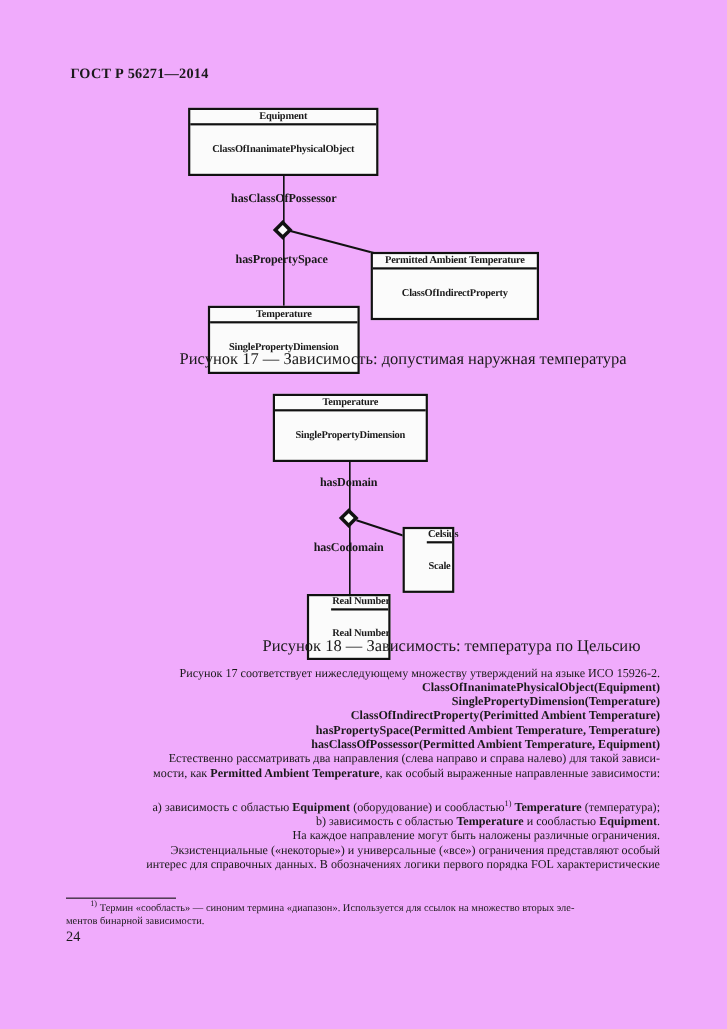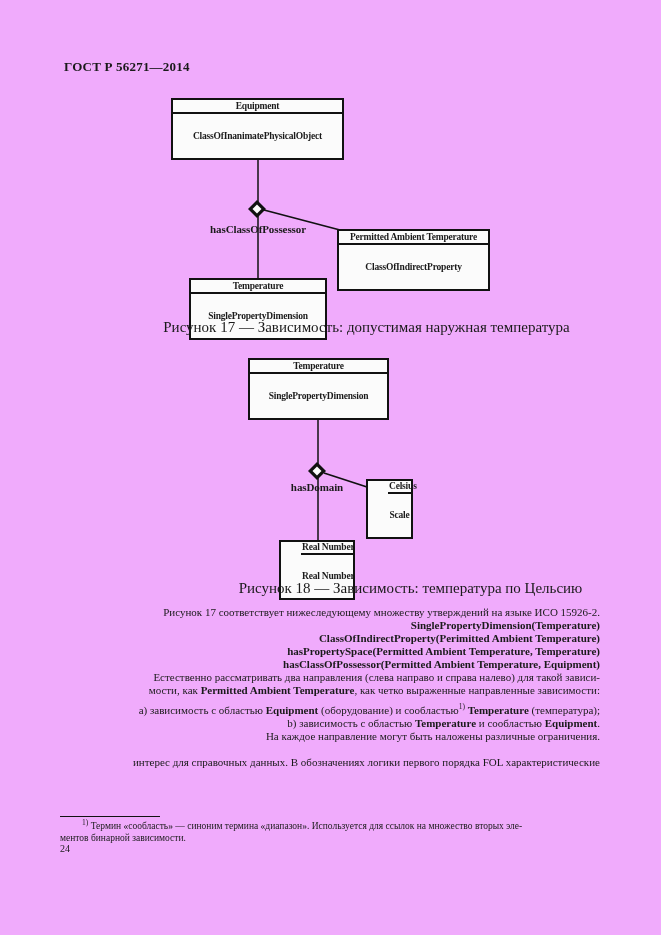--- a/index.html
+++ b/index.html
@@ -12,32 +12,32 @@
   .box{
     position:absolute;z-index:2;border:2px solid #111;background:#fbfbfb;
     box-sizing:border-box;text-align:center;font-weight:bold;
     font-size:9.5px;letter-spacing:-0.2px;white-space:nowrap;
   }
   .box .r1{line-height:12px;padding:0 1px;}
   .box .r2{border-top:2px solid #111;line-height:12px;padding:16px 1px;}
   .box.small .r1,.box.small .r2{line-height:11px;margin-left:20px;}
   .rel{
     position:absolute;z-index:2;font-weight:bold;font-size:11px;
-    transform:translateX(-50%);white-space:nowrap;letter-spacing:-0.1px;margin-top:48px;
+    transform:translateX(-50%);white-space:nowrap;letter-spacing:-0.1px;
   }
   .caption{position:absolute;left:0;width:661px;text-align:center;font-size:15px;z-index:2;margin-left:36px;}
   .bodytext{position:absolute;left:60px;top:606px;width:540px;font-size:11px;line-height:13px;z-index:2;}
   .bodytext p{margin:0;text-align:right;}
   .ind{text-indent:30px;}
   .ind-ab{text-indent:12px;}
   .b{font-weight:bold;}
   sup{font-size:7.5px;line-height:0;vertical-align:super;}
   .footrule{position:absolute;left:60px;top:816px;width:100px;border-top:1.5px solid #111;z-index:2;}
   .footnote{position:absolute;left:60px;top:820px;width:540px;font-size:9.5px;line-height:12px;z-index:2;}
-  .pagenum{position:absolute;left:60px;top:843px;font-size:10px;z-index:2;}
+  .pagenum{position:absolute;left:60px;top:843px;font-size:13px;z-index:2;}
 </style>
 </head>
 <body>
 
 <div class="page">
 
   <div class="hdr">ГОСТ Р 56271—2014</div>
 
   <svg class="connectors" width="661" height="935">
 
@@ -87,29 +87,30 @@
 
   <div class="box small" style="left:279px;top:540px;width:76px;">
     <div class="r1">Real Number</div>
     <div class="r2">Real Number</div>
   </div>
 
   <div class="caption" style="top:580px;padding-left:44px;">Рисунок 18 — Зависимость: температура по Цельсию</div>
 
   <div class="bodytext">
     <p class="ind">Рисунок 17 соответствует нижеследующему множеству утверждений на языке ИСО 15926-2.</p>
+    <p class="ind b">ClassOfInanimatePhysicalObject(Equipment)</p>
     <p class="ind b">SinglePropertyDimension(Temperature)</p>
     <p class="ind b">ClassOfIndirectProperty(Perimitted Ambient Temperature)</p>
     <p class="ind b">hasPropertySpace(Permitted Ambient Temperature, Temperature)</p>
     <p class="ind b">hasClassOfPossessor(Permitted Ambient Temperature, Equipment)</p>
-    <p class="ind"><span>Естественно рассматривать два направления (слева направо и справа налево) для такой зависи-</span><br><span>мости, как </span><span class="b">Permitted Ambient Temperature</span><span>, как четко выраженные направленные зависимости:</span></p>
-    <p class="ind-ab" style="margin-top:7px;"><span>a) зависимость с областью </span><span class="b">Equipment</span><span> (оборудование) и сообластью</span><sup>1)</sup><span> </span><span class="b">Temperature</span><span> (температура);</span></p>
+    <p class="ind"><span>Естественно рассматривать два направления (слева направо и справа налево) для такой зависи-</span><br><span>мости, как </span><span class="b">Permitted Ambient Temperature</span><span>, как особый выраженные направленные зависимости:</span></p>
+    <p class="ind-ab" style="margin-top:18px;"><span>a) зависимость с областью </span><span class="b">Equipment</span><span> (оборудование) и сообластью</span><sup>1)</sup><span> </span><span class="b">Temperature</span><span> (температура);</span></p>
     <p class="ind-ab"><span>b) зависимость с областью </span><span class="b">Temperature</span><span> и сообластью </span><span class="b">Equipment</span><span>.</span></p>
     <p class="ind">На каждое направление могут быть наложены различные ограничения.</p>
-    <p class="ind"><br><span>интерес для справочных данных. В обозначениях логики первого порядка FOL характеристические</span></p>
+    <p class="ind"><span>Экзистенциальные («некоторые») и универсальные («все») ограничения представляют особый</span><br><span>интерес для справочных данных. В обозначениях логики первого порядка FOL характеристические</span></p>
   </div>
 
   <div class="footrule"></div>
   <div class="footnote">
     <span style="padding-left:22px;"><sup>1)</sup></span><span> Термин «сообласть» — синоним термина «диапазон». Используется для ссылок на множество вторых эле-</span><br><span>ментов бинарной зависимости.</span>
   </div>
   <div class="pagenum">24</div>
 
 </div>
 

